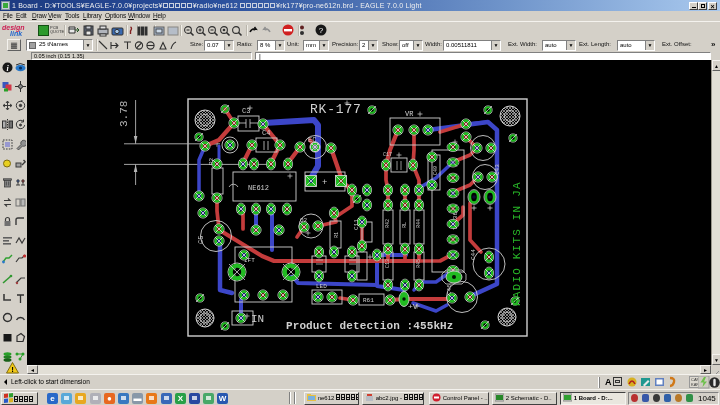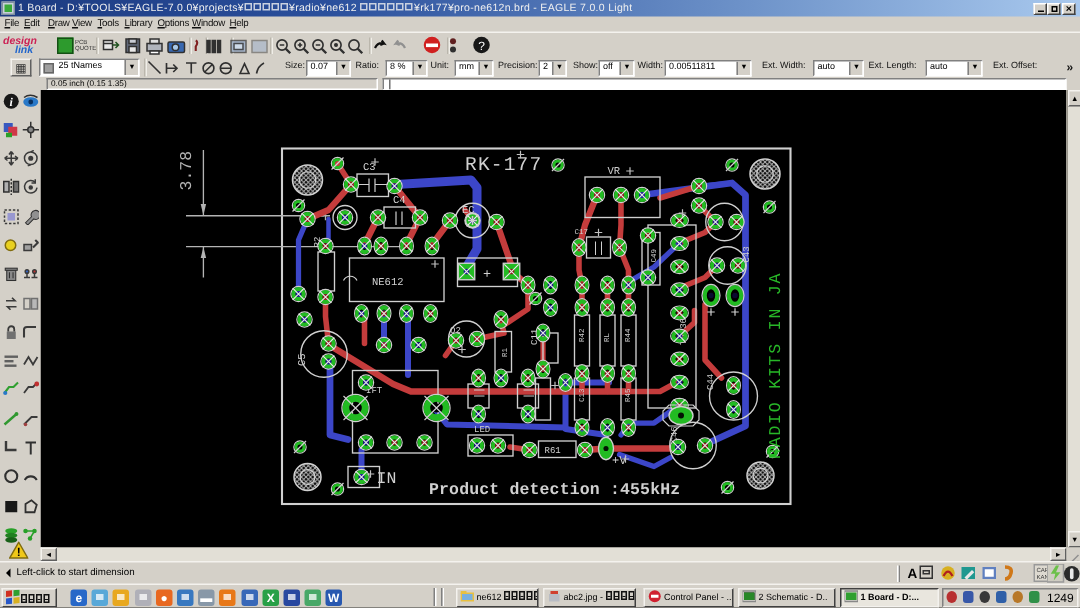--- a/index.html
+++ b/index.html
@@ -997,13 +997,13 @@
         <rect x="0" y="1" width="9" height="7" fill="#d8d8d0" stroke="#888"></rect>
         <rect x="1" y="2" width="7" height="5" fill="#30a030"></rect>
       </svg><span style="vertical-align:1px"> <b>1 Board - D:...</b></span></span>
     <span class="abs" style="left:628px;top:2px;width:91px;height:13px;border:1px solid;border-color:#808080 #f4f2ee #f4f2ee #808080"></span>
     <span class="abs" style="left:631px;top:4px;width:7px;height:8px;border-radius:50%;background:#b83030"></span>
     <span class="abs" style="left:642px;top:4px;width:7px;height:8px;border-radius:2px;background:#3858a8"></span>
     <span class="abs" style="left:653px;top:4px;width:7px;height:8px;border-radius:50%;background:#383838"></span>
     <span class="abs" style="left:664px;top:4px;width:7px;height:8px;border-radius:2px;background:#3060a8"></span>
     <span class="abs" style="left:675px;top:4px;width:7px;height:8px;border-radius:50%;background:#b87828"></span>
     <span class="abs" style="left:686px;top:4px;width:7px;height:8px;border-radius:2px;background:#309048"></span>
-    <span class="abs" style="left:698px;top:4px;font-size:8px">1249</span>
+    <span class="abs" style="left:698px;top:4px;font-size:8px">1045</span>
   </div>
 </body></html>

